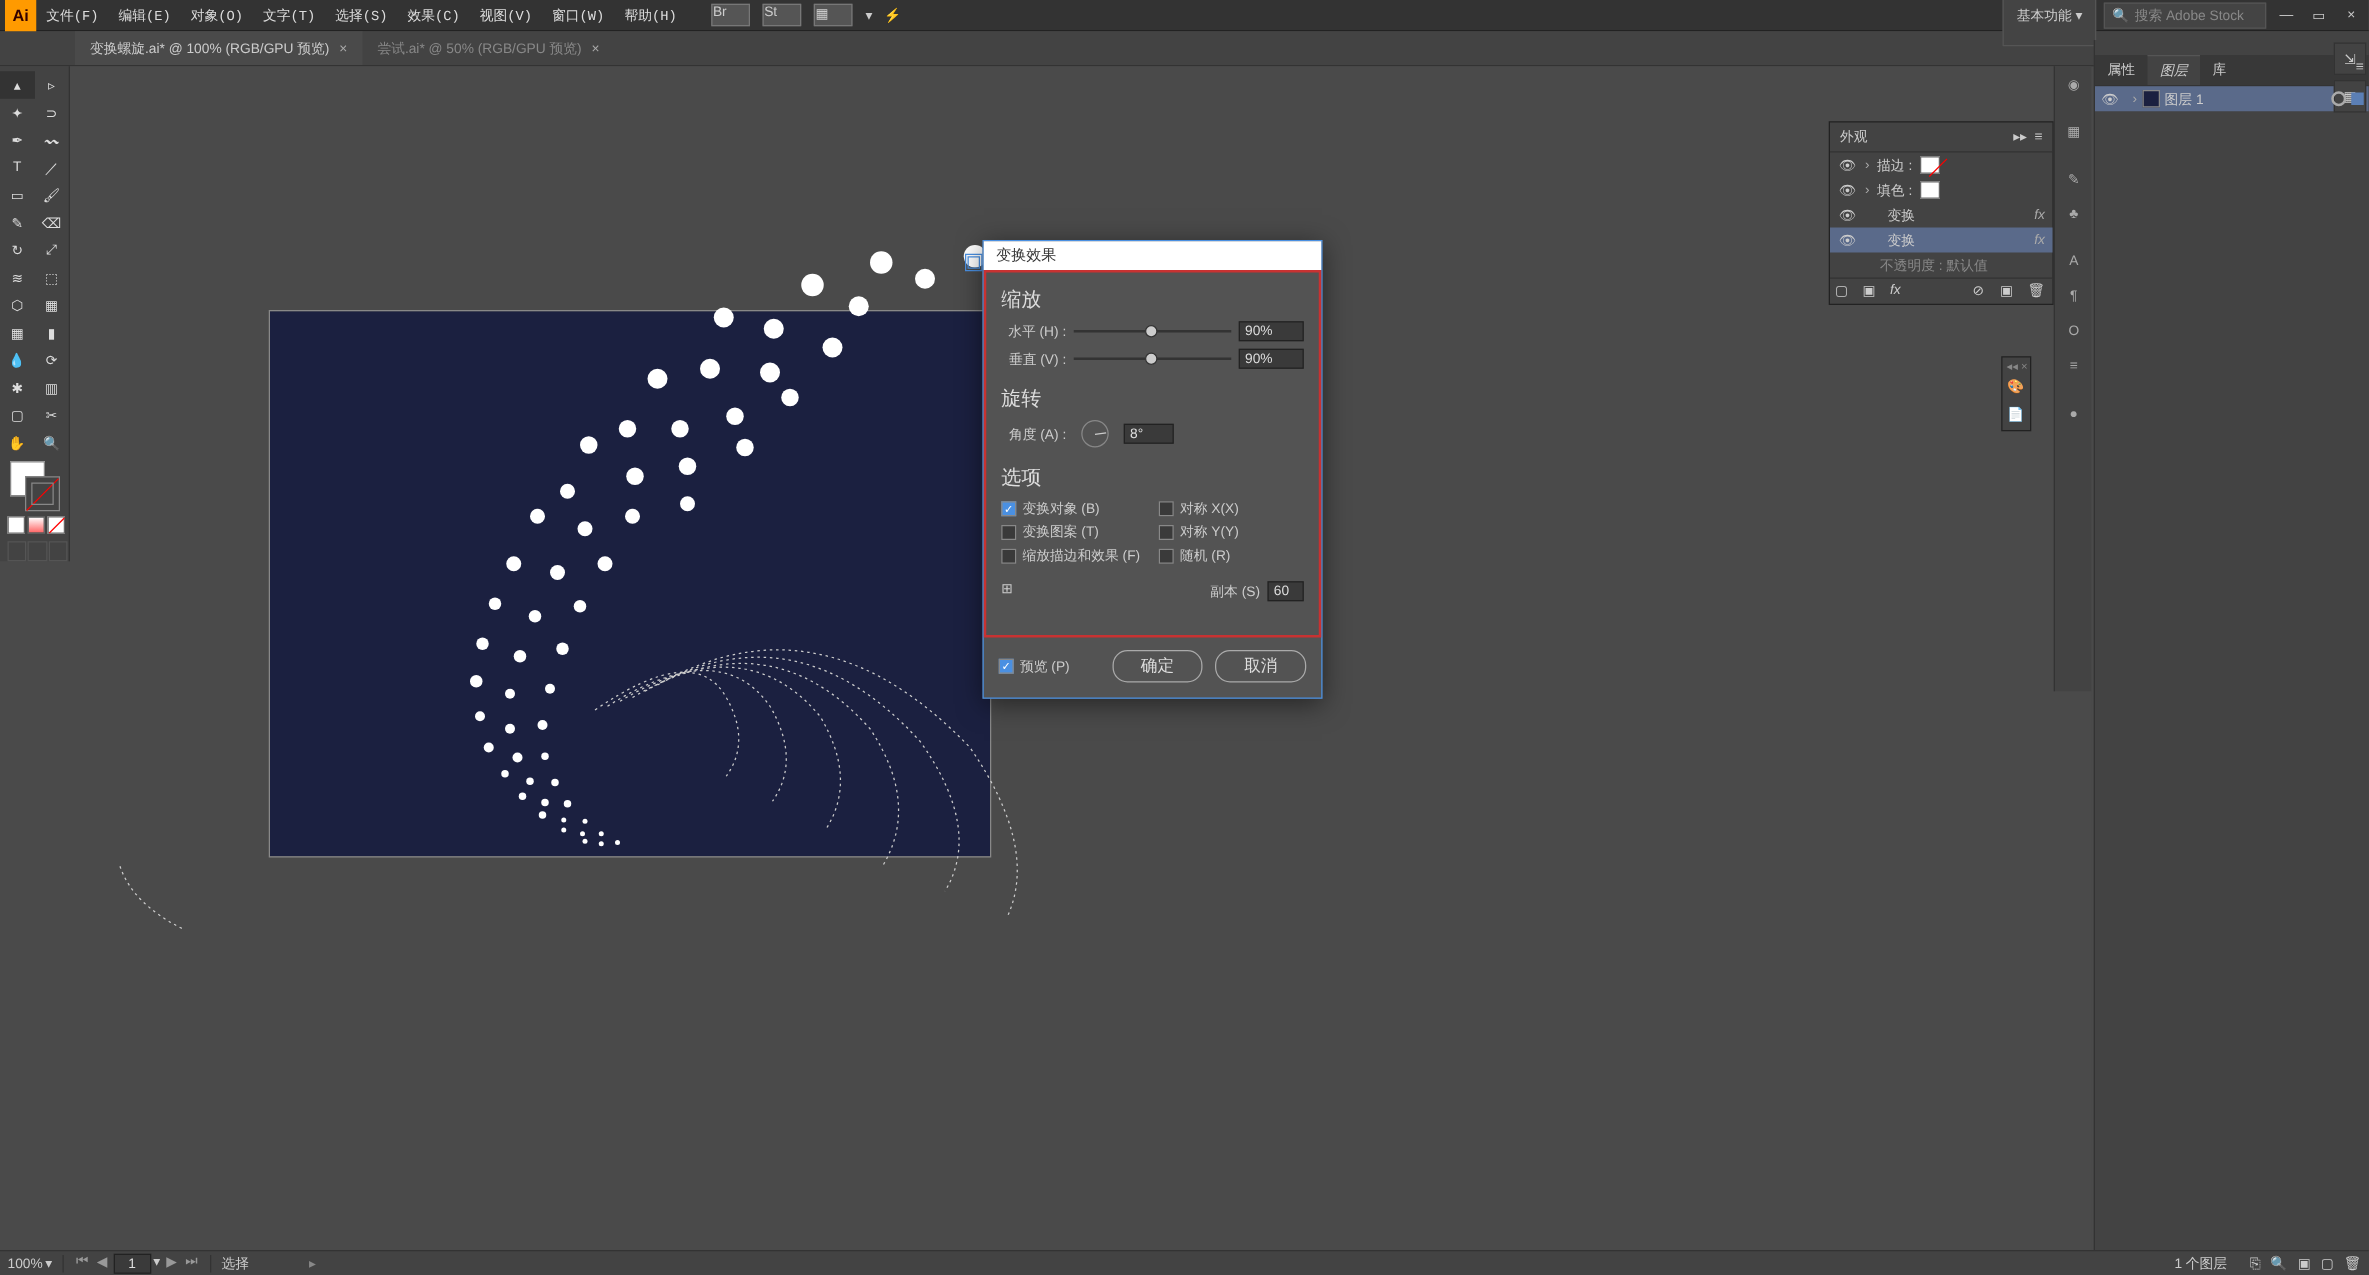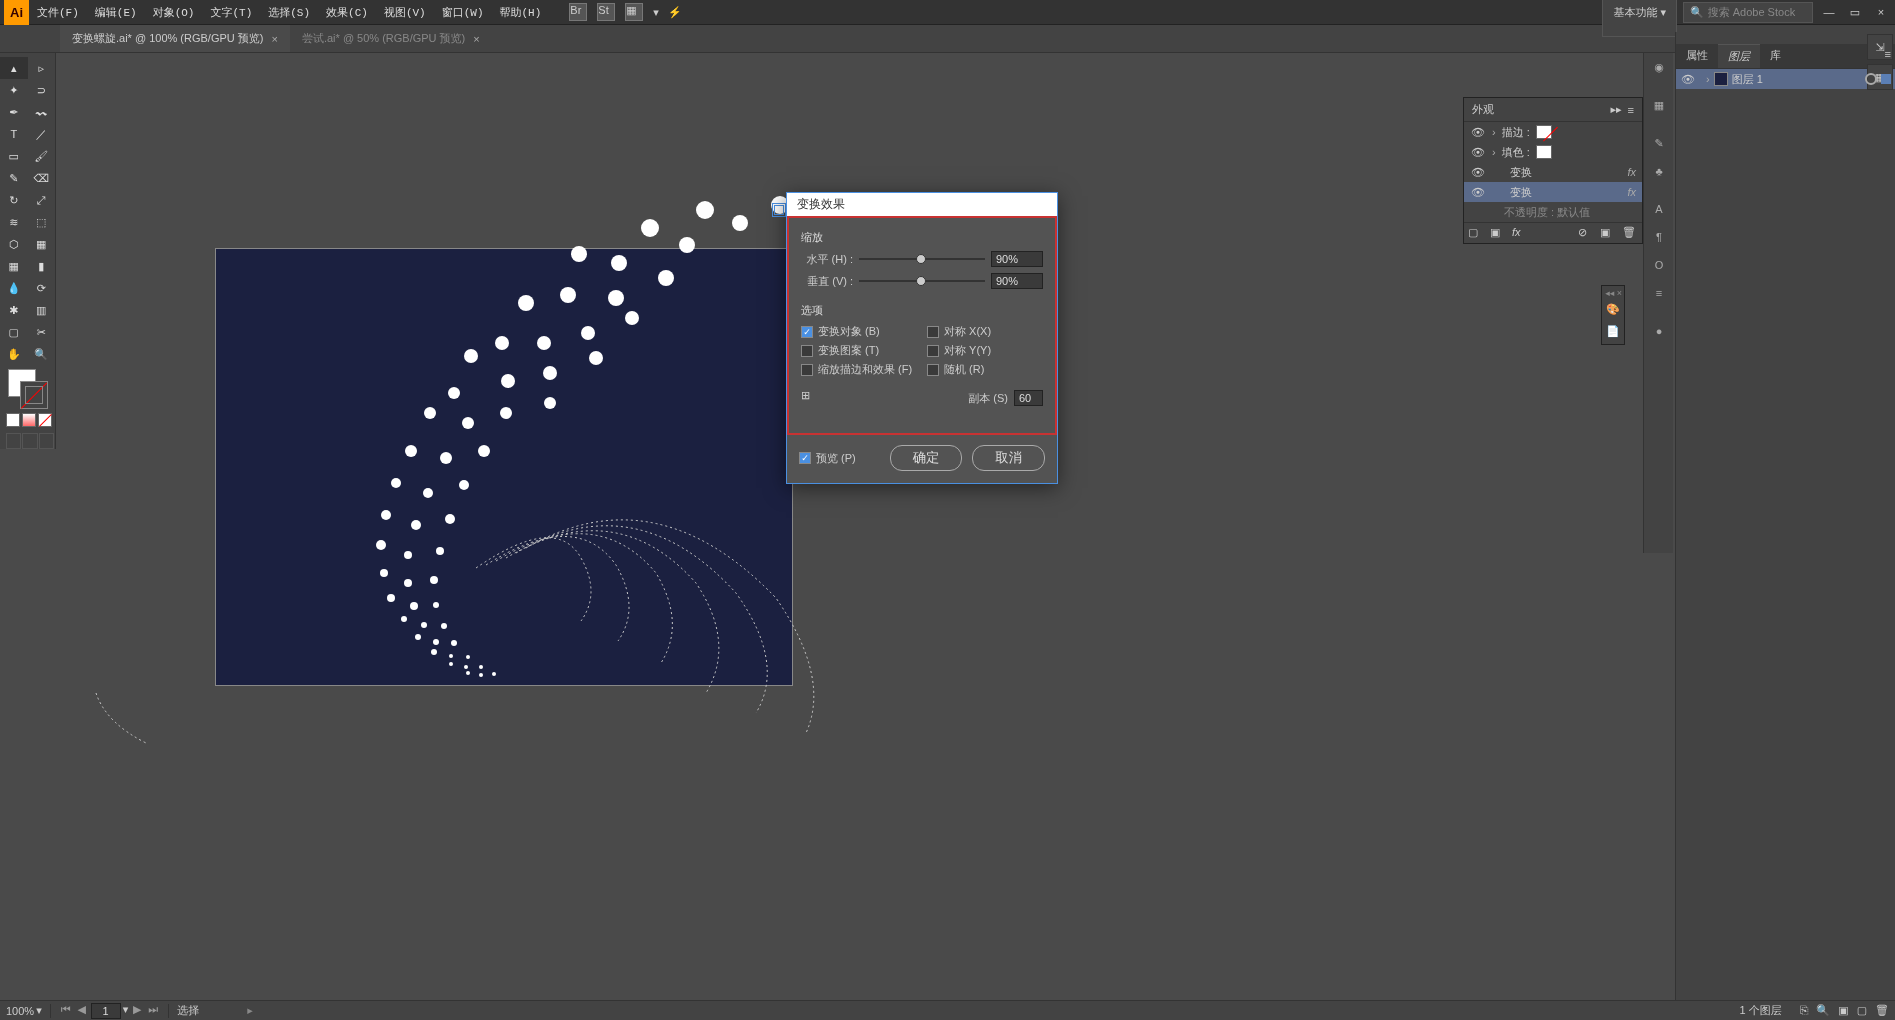--- a/index.html
+++ b/index.html
@@ -7,21 +7,21 @@
   
   
   .menubar { height: 25px; background: #333; display: flex; align-items: center; padding: 0 4px; border-bottom: 1px solid #222; }
   .app-icon { width: 25px; height: 25px; background: #ff9a00; color: #330000; display: flex; align-items: center; justify-content: center; font-weight: bold; font-size: 13px; }
   .menu-item { padding: 0 8px; cursor: pointer; color: #ddd; font-family: Liberation Mono, monospace; }
   .menubar-right { margin-left: auto; display: flex; align-items: center; gap: 6px; }
   .workspace-dd { background: #444; padding: 16px 10px; border: 1px solid #555; }
   .search-stock { background: #444; padding: 2px 6px; width: 130px; color: #888; border: 1px solid #555; display:flex; align-items:center; gap:4px;}
   .win-btn { width: 20px; height: 18px; display:flex; align-items:center; justify-content:center; color:#ccc;}
   .top-icons { display:flex; gap:10px; margin-left:20px; align-items:center;}
-  .top-icon { width:18px; height:18px; background:#555; border:1px solid #777;}
+  .top-icon { width:31px; height:18px; background:#555; border:1px solid #777;}
   
   
   .tabbar { height: 28px; background: #434343; display: flex; align-items: center; padding-left: 60px; border-bottom: 1px solid #333;}
   .tab { padding: 0 12px; height: 100%; display: flex; align-items: center; gap: 8px; font-size:11px;}
   .tab.active { background: #4a4a4a; }
   .tab-close { color: #aaa; }
   
   
   .main { position: absolute; top: 53px; bottom: 20px; left: 56px; right: 222px; background: #4a4a4a; }
   
@@ -77,21 +77,21 @@
   
   
   .mini-panel { position:absolute; right:270px; top:285px; width:24px; background:#434343; border:1px solid #222; padding:2px;}
   .mini-panel .mp-icon{height:22px; display:flex; align-items:center; justify-content:center;}
   
   
   .dialog { position: absolute; left: 786px; top: 192px; width: 272px; background: #535353; border: 1px solid #4a90e2; box-shadow: 0 4px 20px rgba(0,0,0,.5); }
   .dlg-title { background: #fff; color: #333; padding: 3px 10px; font-size: 12px; }
   .dlg-body { padding: 12px 12px 12px 12px; border:2px solid #c83232; border-top:2px solid #c83232; margin:0;}
   .dlg-section { margin-bottom: 14px; }
-  .dlg-section-title { color: #ddd; margin-bottom: 6px; font-size:11px;}
+  .dlg-section-title { color: #ddd; margin-bottom: 6px; font-size:16px;}
   .dlg-row { display: flex; align-items: center; margin-bottom: 6px; gap: 6px; }
   .dlg-label { width: 52px; text-align: right; color:#ccc;}
   .slider-track { flex: 1; height: 2px; background: #333; position: relative; }
   .slider-thumb { width: 10px; height: 10px; background: #ccc; border:1px solid #333; border-radius:50%; position: absolute; top: -4px; }
   .dlg-input { width: 52px; background: #3a3a3a; border: 1px solid #222; color: #ddd; padding: 1px 4px; text-align: left; font-size:11px;}
   .angle-dial { width:22px; height:22px; border:1px solid #888; border-radius:50%; position:relative; margin:0 6px;}
   .angle-dial::after{content:"";position:absolute;width:9px;height:1px;background:#ccc;top:50%;left:50%;transform-origin:left;transform:rotate(-8deg);}
   .dlg-checks { display:grid; grid-template-columns: 1fr 1fr; gap:4px 10px;}
   .chk { display:flex; align-items:center; gap:5px;}
   .chk-box { width:12px; height:12px; border:1px solid #888; background:#3a3a3a; display:flex; align-items:center; justify-content:center; font-size:9px;}
@@ -407,20 +407,28 @@
       </div>
       <div class="dlg-row">
         <span class="dlg-label">垂直 (V) :</span>
         <div class="slider-track">
             <div class="slider-thumb" style="left:45%;"></div>
           </div>
         <input class="dlg-input" value="90%" style="">
       </div>
     </div>
     <div class="dlg-section">
+      <div class="dlg-section-title">旋转</div>
+      <div class="dlg-row">
+        <span class="dlg-label">角度 (A) :</span>
+        <div class="angle-dial"></div>
+        <input class="dlg-input" style="width: 40px;" value="8°">
+      </div>
+    </div>
+    <div class="dlg-section">
       <div class="dlg-section-title">选项</div>
       <div class="dlg-checks">
         <div class="chk">
             <div class="chk-box on">✓</div>
             <span>变换对象 (B)</span>
           </div>
         <div class="chk">
             <div class="chk-box"></div>
             <span>对称 X(X)</span>
           </div>

